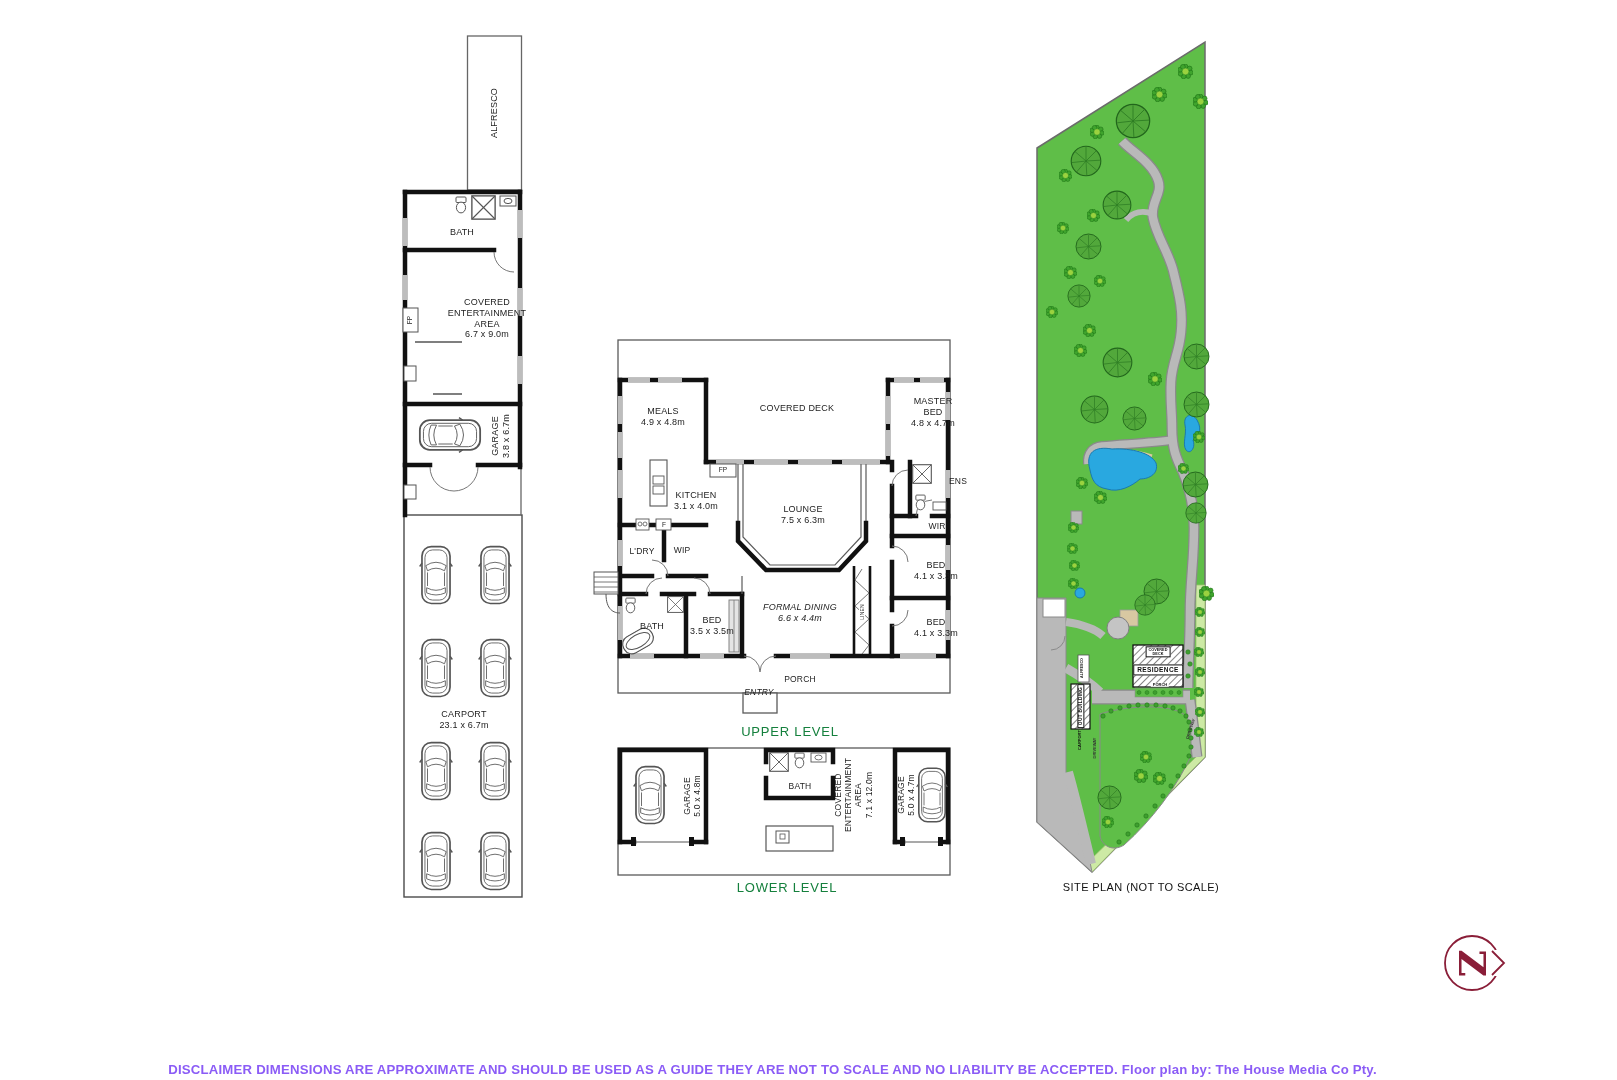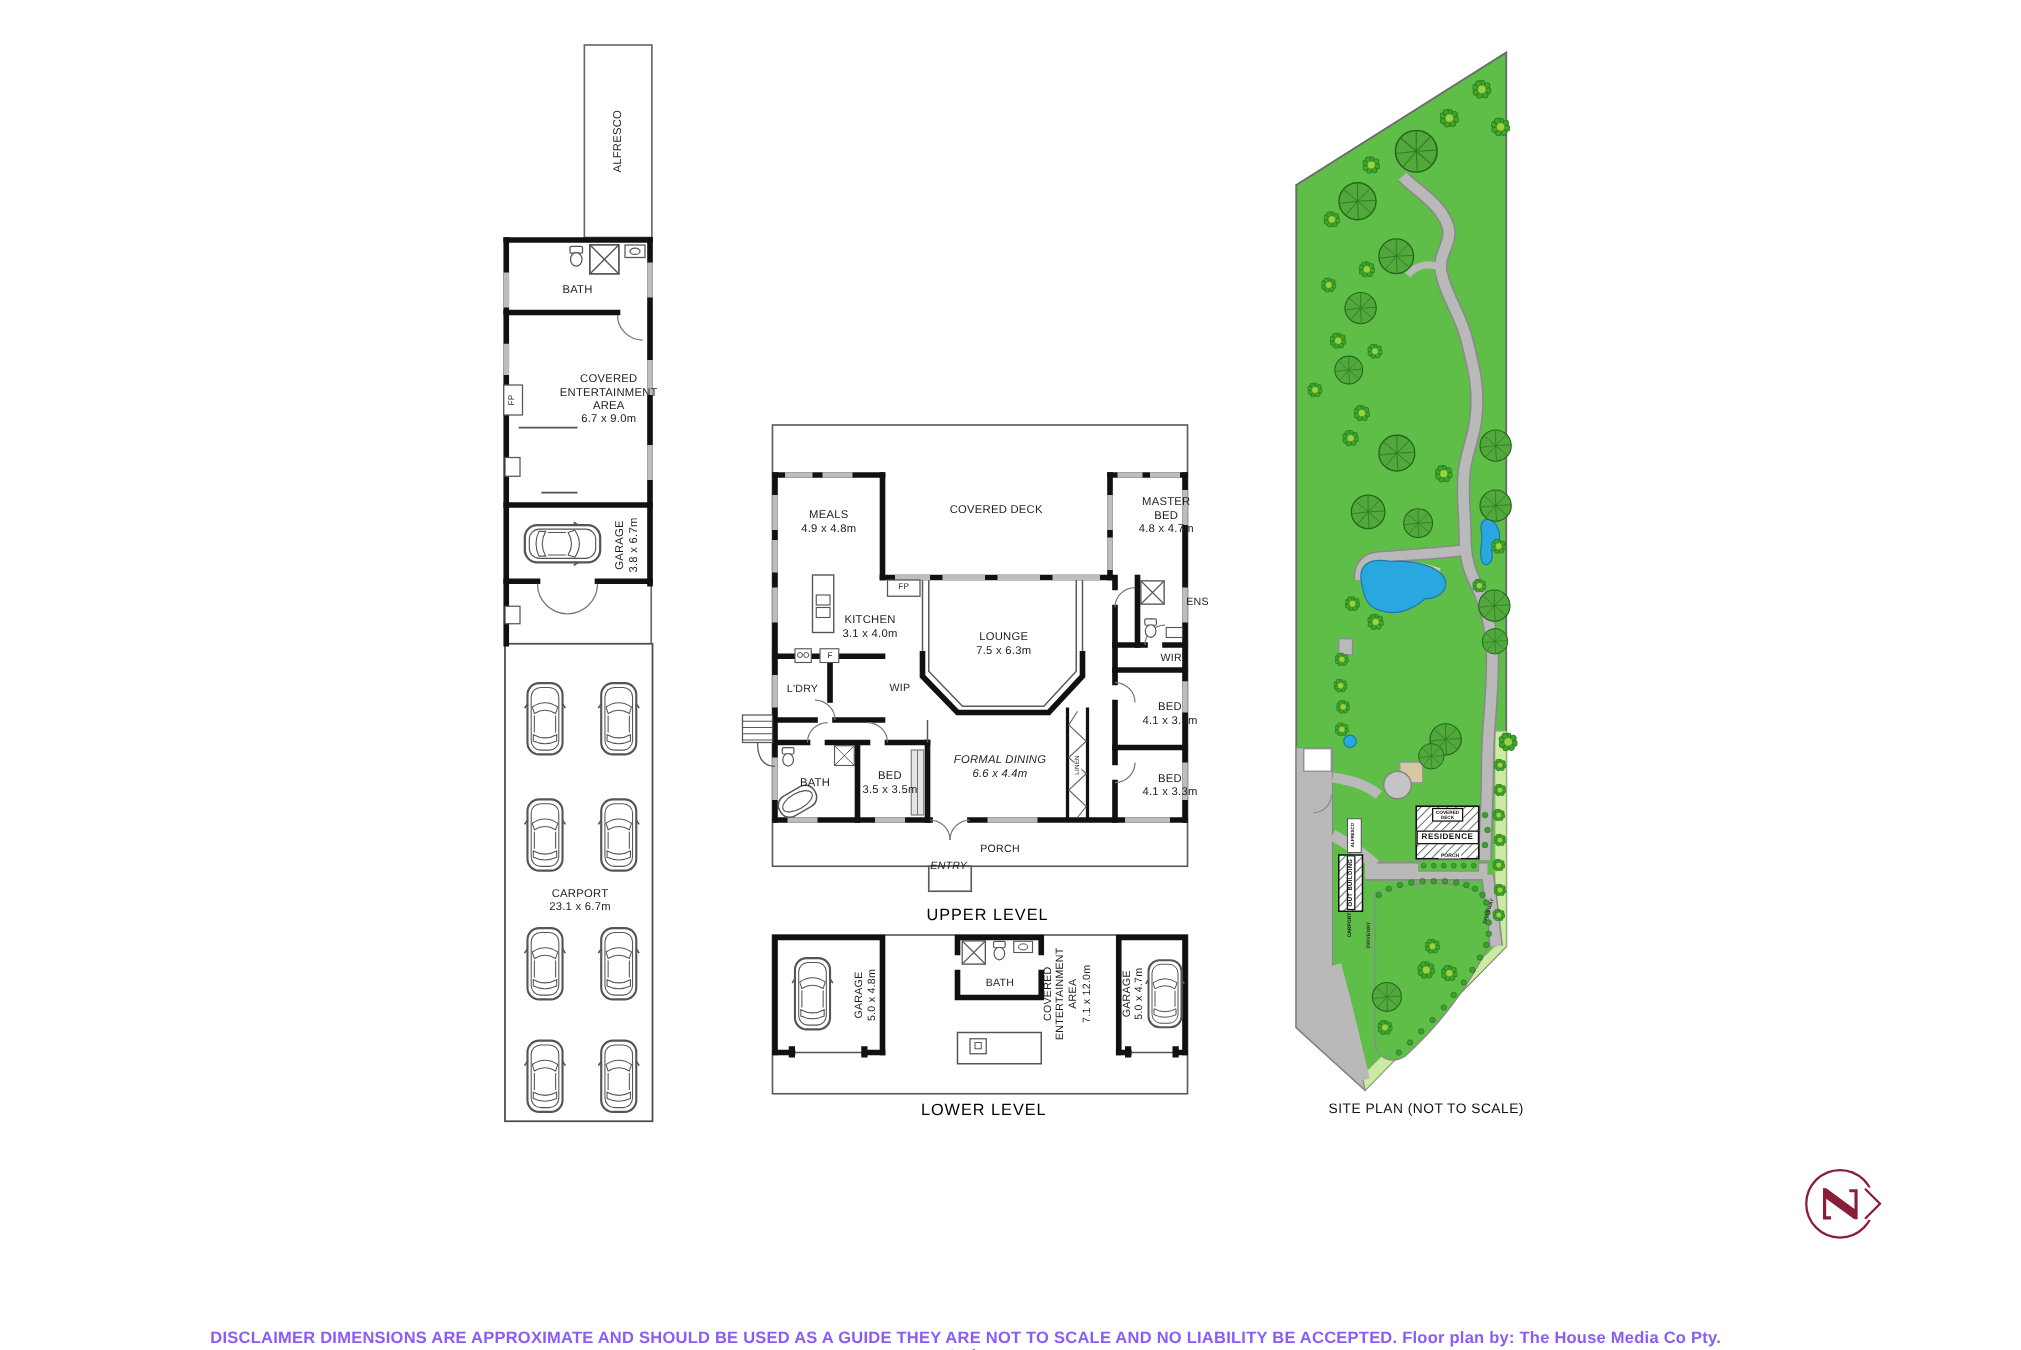--- a/index.html
+++ b/index.html
@@ -3,21 +3,21 @@
 <meta charset="utf-8">
 <style>
   html,body{margin:0;padding:0;background:#fff;}
   #stage{position:relative;width:1617px;height:1080px;background:#fff;overflow:hidden;
          font-family:"Liberation Sans","DejaVu Sans",sans-serif;}
   #art{position:absolute;left:0;top:0;}
   .lbl{position:absolute;transform:translate(-50%,-50%);font-size:9px;line-height:1.2;
        color:#1c1c1c;text-align:center;white-space:pre-line;letter-spacing:.2px;}
   .v{transform:translate(-50%,-50%) rotate(-90deg);}
   .tiny{font-size:6.5px;}
-  .cap{font-size:13px;letter-spacing:.8px;color:#000000;}
+  .cap{font-size:13px;letter-spacing:.8px;color:#15803d;}
   .sitecap{font-size:11px;letter-spacing:.4px;color:#111;}
   .s-lbl{position:absolute;transform:translate(-50%,-50%);font-size:4.5px;line-height:1.1;
          color:#111;text-align:center;white-space:pre-line;}
   .s-v{transform:translate(-50%,-50%) rotate(-90deg);}
   .res-box{border:1px solid #111;background:#fff;padding:1px 3px;font-size:6.5px;font-weight:bold;letter-spacing:.4px;}
   .deck-box{border:.8px solid #111;background:#fff;padding:.5px 2px;font-size:3.8px;font-weight:bold;}
   .porch-box{background:#fff;padding:0 2px;font-size:4px;font-weight:bold;}
   .ob-box{border:.8px solid #111;background:#fff;padding:0 2px;font-size:4.8px;font-weight:bold;letter-spacing:.3px;}
   .alf-box{background:#fff;padding:0 1px;font-size:3.6px;font-weight:bold;}
   .road-lbl{font-size:4px;color:#333;font-weight:bold;}
@@ -423,21 +423,21 @@
 4.8 x 4.7m</div>
 <div class="lbl" style="left:696px;top:501px;">KITCHEN
 3.1 x 4.0m</div>
 <div class="lbl tiny" style="left:723px;top:470px;">FP</div>
 <div class="lbl tiny" style="left:664px;top:525px;">F</div>
 <div class="lbl" style="left:803px;top:515px;">LOUNGE
 7.5 x 6.3m</div>
 <div class="lbl" style="left:940px;top:481px;font-size:8.5px;margin-left:18px;">ENS</div>
 <div class="lbl" style="left:937px;top:526px;font-size:8.5px;">WIR</div>
 <div class="lbl" style="left:642px;top:551px;font-size:8.5px;">L'DRY</div>
-<div class="lbl" style="left:720px;top:550px;font-size:8.5px;">WIP</div>
+<div class="lbl" style="left:682px;top:550px;font-size:8.5px;">WIP</div>
 <div class="lbl" style="left:936px;top:571px;">BED
 4.1 x 3.3m</div>
 <div class="lbl" style="left:936px;top:628px;">BED
 4.1 x 3.3m</div>
 <div class="lbl" style="left:652px;top:626px;">BATH</div>
 <div class="lbl" style="left:712px;top:626px;">BED
 3.5 x 3.5m</div>
 <div class="lbl" style="left:800px;top:613px;font-style:italic;">FORMAL DINING
 6.6 x 4.4m</div>
 <div class="lbl" style="left:759px;top:692px;font-size:8.5px;font-style:italic;">ENTRY</div>

